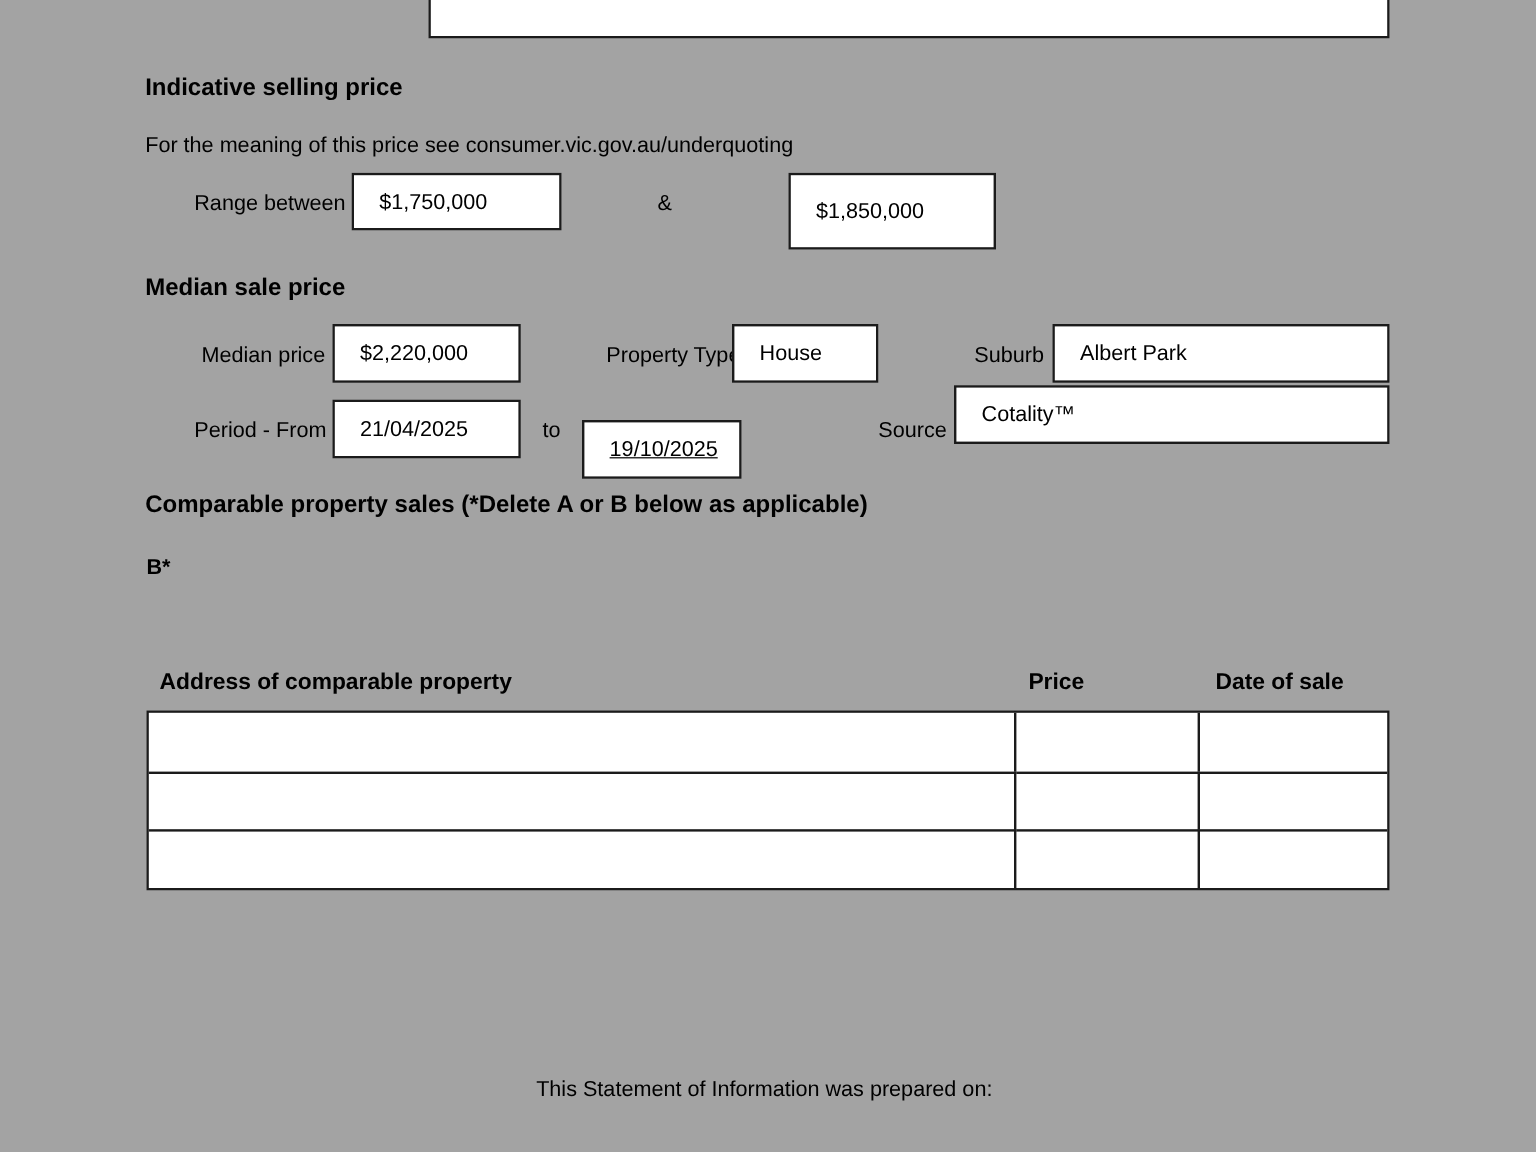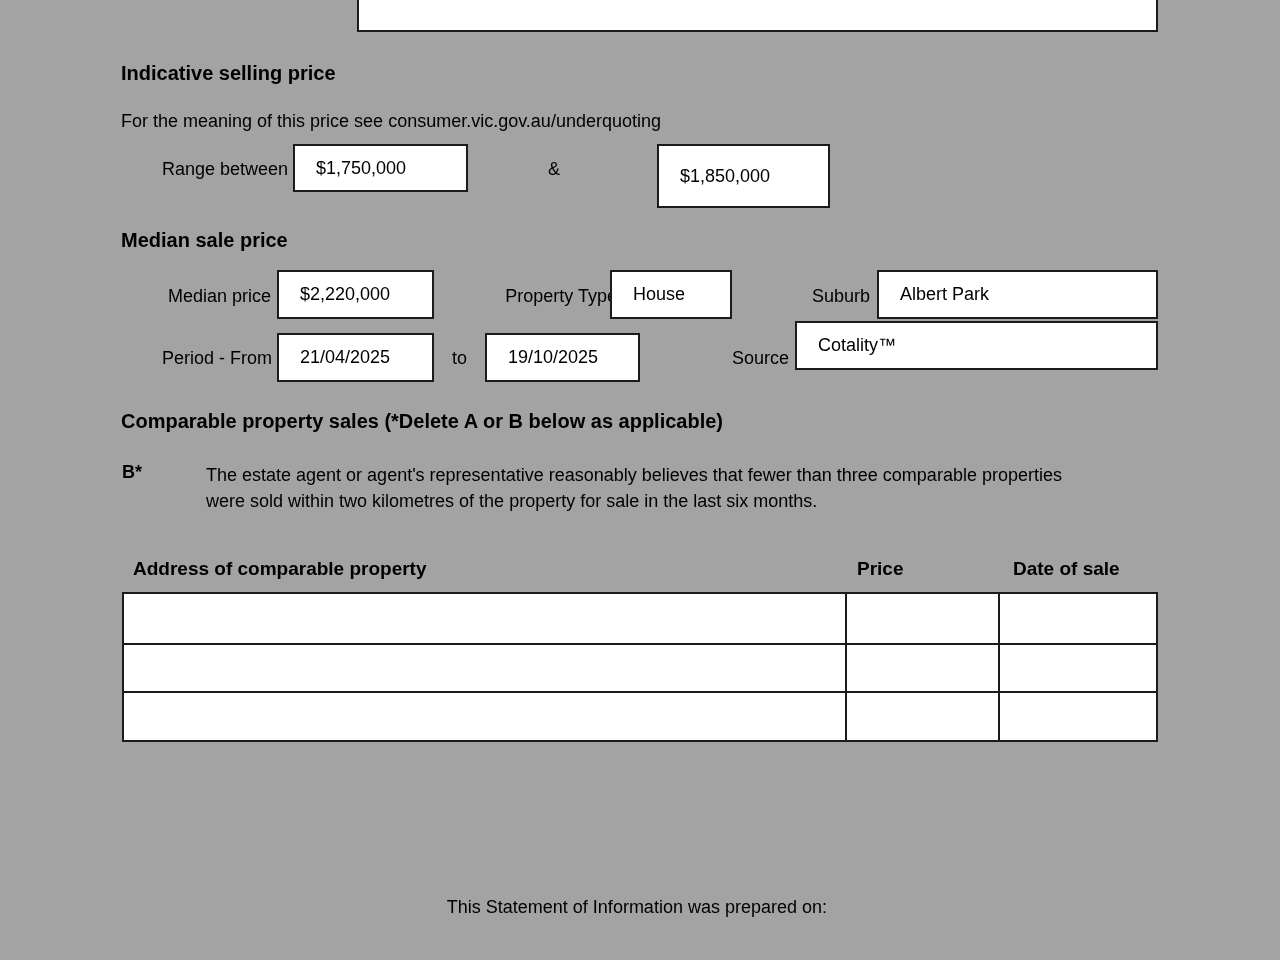--- a/index.html
+++ b/index.html
@@ -104,31 +104,30 @@
   <div class="label r" style="left:620px; top:286px; width:250px;">Suburb</div>
 
   <div class="fieldbox" style="left:877px; top:270px; width:281px; height:49px;">Albert Park</div>
 
   <div class="label r" style="left:60px; top:348px; width:212px;">Period - From</div>
 
   <div class="fieldbox" style="left:277px; top:333px; width:157px; height:49px;">21/04/2025</div>
 
   <div class="label c" style="left:441px; top:348px; width:37px;">to</div>
 
-  <div class="fieldbox" style="left:485px; top:333px; width:155px; height:49px;">19/10/2025</div>
+  <div class="fieldbox" style="left:485px; top:350px; width:133px; height:49px;text-decoration:underline;">19/10/2025</div>
 
   <div class="label r" style="left:540px; top:348px; width:249px;">Source</div>
 
   <div class="fieldbox" style="left:795px; top:321px; width:363px; height:49px;">Cotality™</div>
 
   <div class="heading" style="left:121px; top:410px;">Comparable property sales (*Delete A or B below as applicable)</div>
 
   <div class="label" style="left:122px; top:462px; font-weight:bold;">B*</div>
 
-  <div class="para" style="left:206px; top:462px; width:892px;">The estate agent or agent's representative reasonably believes that fewer than three comparable properties were sold within two kilometres of the property for sale in the last six months.</div>
 
   <div class="tableheader" style="left:133px; top:558px;">Address of comparable property</div>
 
   <div class="tableheader" style="left:857px; top:558px;">Price</div>
 
   <div class="tableheader" style="left:1013px; top:558px;">Date of sale</div>
 
   <div class="cmp-table">
     <div class="cmp-cell colline"></div>
     <div class="cmp-cell colline"></div>

